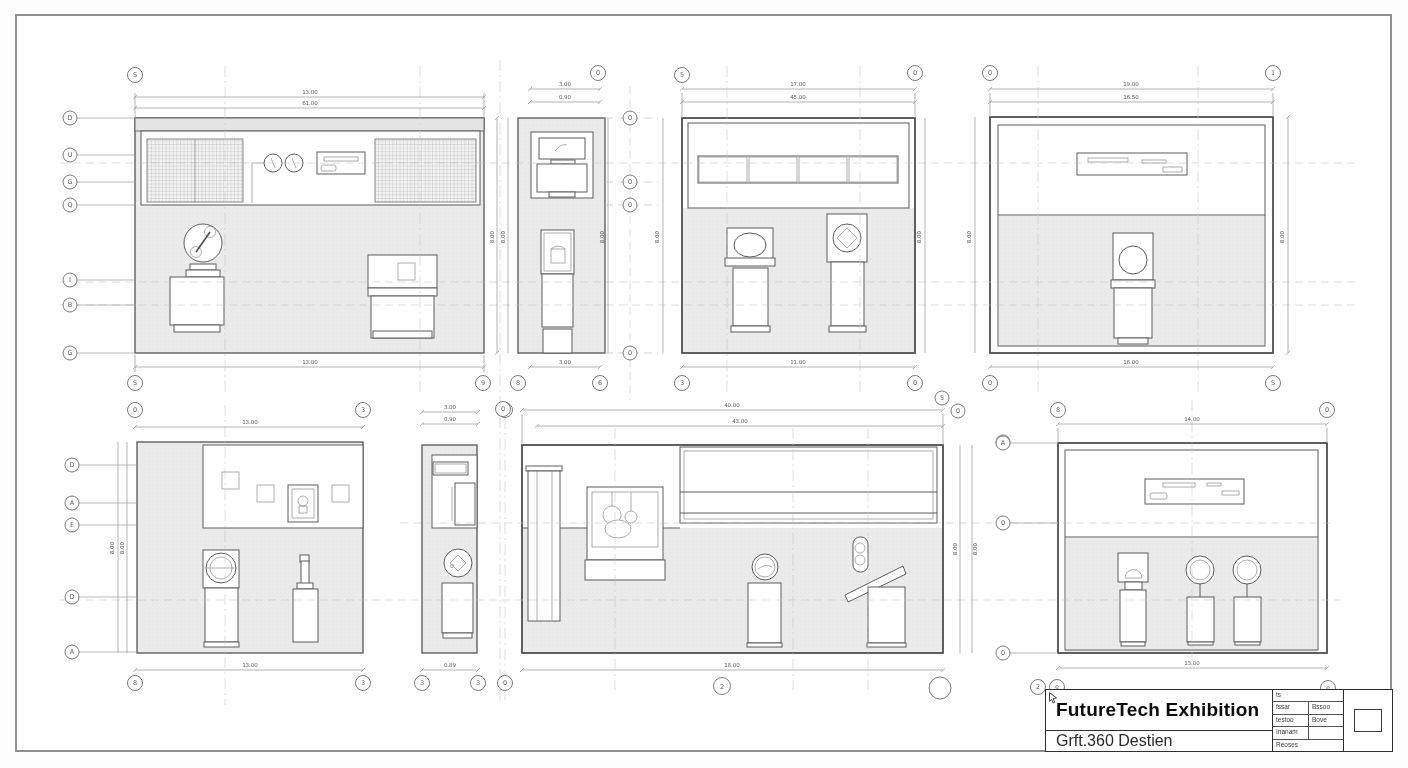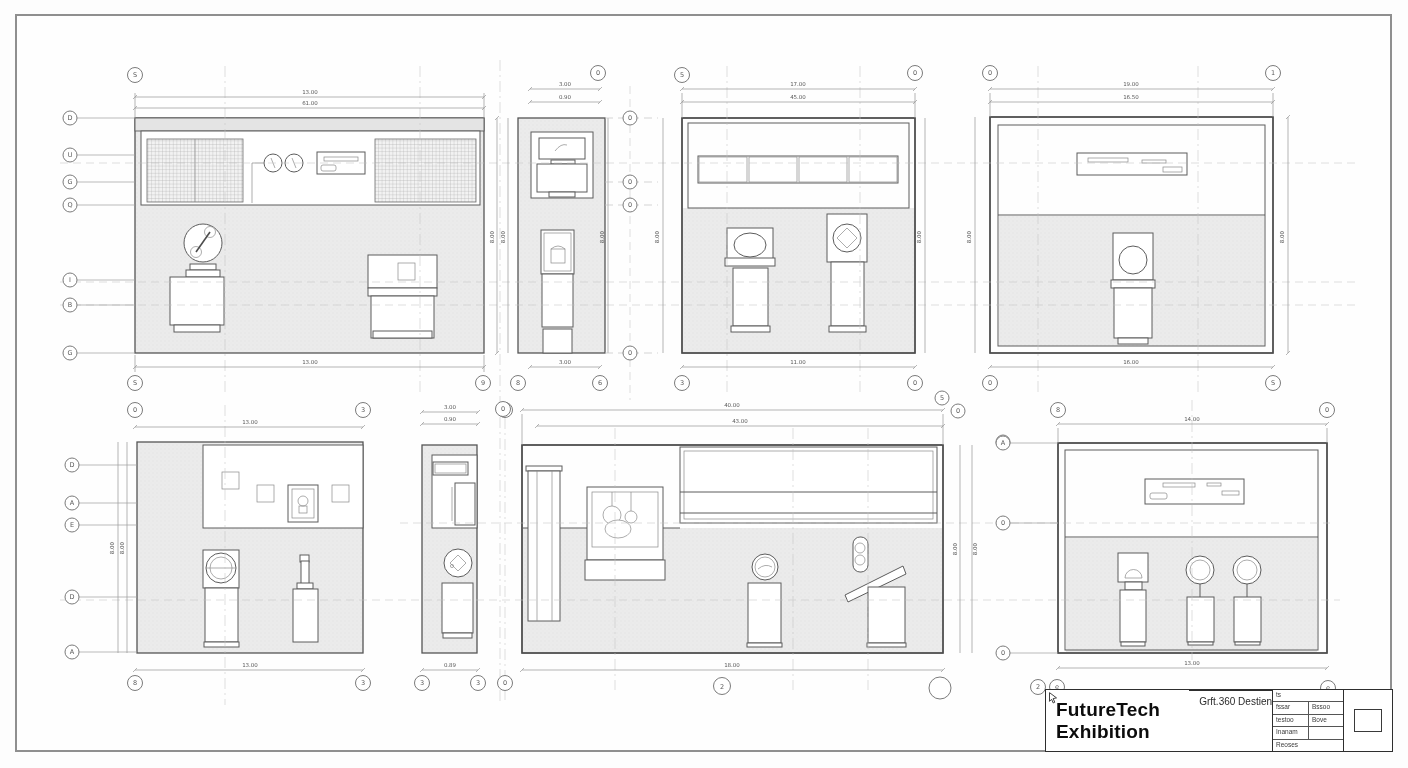--- a/index.html
+++ b/index.html
@@ -21,25 +21,25 @@
   .dim{stroke:#979797;stroke-width:.7;fill:none;}
   .dimtext{font-size:5.5px;fill:#5a5a5a;text-anchor:middle;font-family:"DejaVu Sans",sans-serif;}
   .bubble circle{fill:#fff;stroke:#7b7b7b;stroke-width:1;}
   .bubble text{font-size:6.5px;fill:#5a5a5a;text-anchor:middle;font-family:"DejaVu Sans",sans-serif;}
   .dash{stroke:#c3c3c3;stroke-width:.7;stroke-dasharray:8 5;fill:none;}
   .ddot{stroke:#c3c3c3;stroke-width:.7;stroke-dasharray:11 4 2 4;fill:none;}
   .leader{stroke:#9d9d9d;stroke-width:.7;fill:none;}
   
   .tb{position:absolute;left:1045px;top:689px;width:348px;height:63px;display:flex;
       border:1.5px solid #2e2e2e;box-sizing:border-box;background:#fff;}
-  .tb-main{width:227px;border-right:1.5px solid #2e2e2e;display:flex;flex-direction:row;box-sizing:border-box;}
+  .tb-main{width:227px;border-right:1.5px solid #2e2e2e;display:flex;flex-direction:column;box-sizing:border-box;}
   .tb-title{flex:1;display:flex;align-items:center;padding-left:10px;
             font-size:19px;font-weight:bold;color:#0c0c0c;letter-spacing:.2px;}
   .tb-sub{height:20px;border-top:1.3px solid #2e2e2e;display:flex;align-items:center;
-          padding-left:10px;font-size:10px;color:#2a2a2a;}
+          padding-left:10px;font-size:16px;color:#2a2a2a;}
   .tb-table{width:71px;border-right:1.3px solid #2e2e2e;display:flex;flex-direction:column;box-sizing:border-box;
             font-size:6.5px;color:#3c3c3c;}
   .tb-row{flex:1;display:flex;border-bottom:1px solid #555;box-sizing:border-box;}
   .tb-row:last-child{border-bottom:none;}
   .tb-c1{width:36px;border-right:1px solid #555;padding:1px 0 0 3px;box-sizing:border-box;overflow:hidden;}
   .tb-c1.wide{width:100%;border-right:none;}
   .tb-c2{flex:1;padding:1px 0 0 3px;overflow:hidden;}
   .tb-stamp{flex:1;display:flex;align-items:center;justify-content:center;}
   .stamp-box{width:26px;height:21px;border:1.2px solid #3a3a3a;display:flex;align-items:center;justify-content:center;}
 </style>

